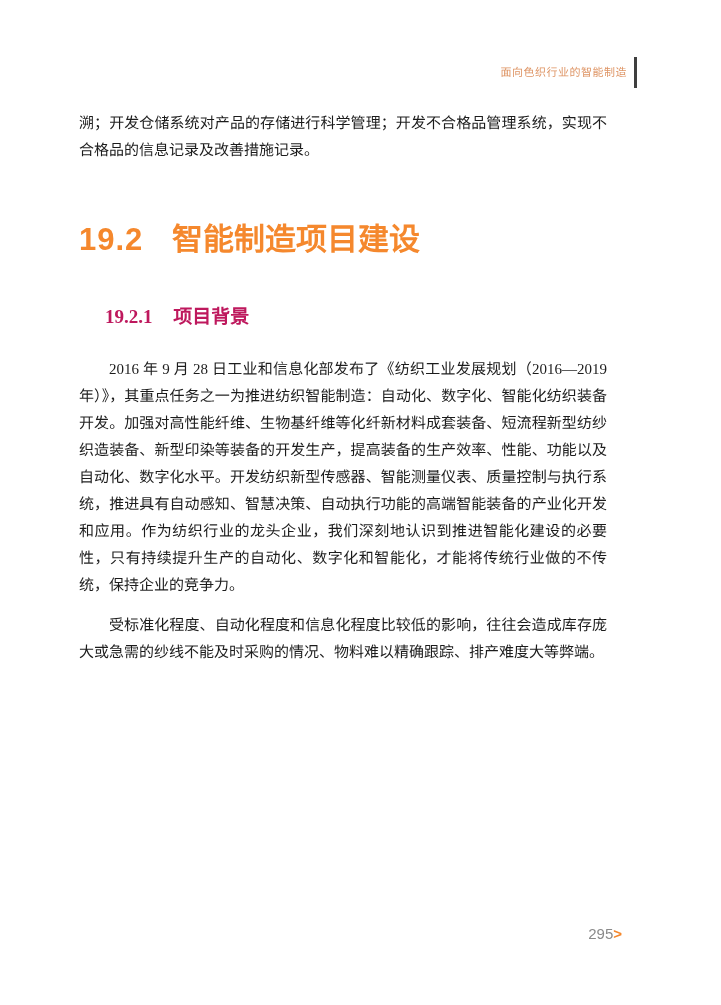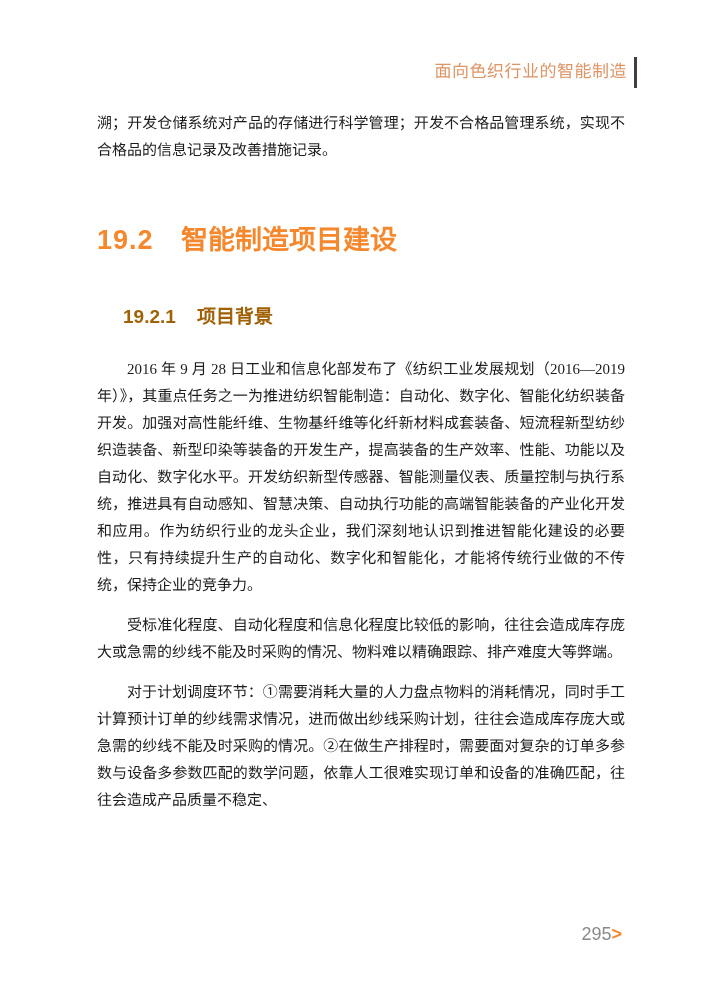--- a/index.html
+++ b/index.html
@@ -18,81 +18,81 @@
   
   .running-header {
     position: absolute;
     top: 56px;
     right: 84px;
     display: flex;
     align-items: center;
   }
   .running-title {
     font-family: "Liberation Sans", "DejaVu Sans", sans-serif;
-    font-size: 17px;
+    font-size: 11px;
     letter-spacing: 0.5px;
     color: #DE9464;
     margin-right: 7px;
     line-height: 32px;
   }
   .header-bar {
     display: inline-block;
     width: 3px;
     height: 31px;
     background: #3f3f3f;
   }
   
   .content {
     position: absolute;
-    left: 97px;
+    left: 79px;
     top: 110px;
     width: 528px;
   }
   .para {
     font-size: 15px;
     line-height: 27px;
     color: #1c1c1c;
     text-align: justify;
     text-indent: 2em;
     margin: 0 0 13px 0;
   }
   .para.no-indent {
     text-indent: 0;
     margin-bottom: 0;
   }
   .section-heading {
     margin: 58px 0 46px 0;
     font-family: "Liberation Sans", "DejaVu Sans", sans-serif;
     font-weight: bold;
-    font-size: 27px;
+    font-size: 31px;
     line-height: 36px;
     color: #F5882D;
   }
   .section-heading .section-number {
     margin-right: 20px;
     letter-spacing: 1px;
   }
   .subsection-heading {
     margin: 0 0 26px 26px;
-    font-family: Liberation Sans, sans-serif;
+    font-family: Liberation Serif, serif;
     font-weight: bold;
     font-size: 19px;
     line-height: 26px;
-    color: #a16207;
+    color: #be185d;
   }
   .subsection-heading .subsection-number {
     margin-right: 16px;
   }
   
   .footer {
     position: absolute;
     right: 99px;
     top: 924px;
     font-family: "Liberation Sans", "DejaVu Sans", sans-serif;
-    font-size: 18px;
+    font-size: 15px;
     line-height: 20px;
   }
   .page-number {
     color: #8a8a8a;
   }
   .next-arrow {
     color: #F5882D;
     font-weight: bold;
   }
 </style>
@@ -118,21 +118,20 @@
     <h2 class="subsection-heading">
       <span class="subsection-number">19.2.1</span>
       <span class="subsection-title">项目背景</span>
     </h2>
 
     <p class="para">2016 年 9 月 28 日工业和信息化部发布了《纺织工业发展规划（2016—2019 年）》，其重点任务之一为推进纺织智能制造：自动化、数字化、智能化纺织装备开发。加强对高性能纤维、生物基纤维等化纤新材料成套装备、短流程新型纺纱织造装备、新型印染等装备的开发生产，提高装备的生产效率、性能、功能以及自动化、数字化水平。开发纺织新型传感器、智能测量仪表、质量控制与执行系统，推进具有自动感知、智慧决策、自动执行功能的高端智能装备的产业化开发和应用。作为纺织行业的龙头企业，我们深刻地认识到推进智能化建设的必要性，只有持续提升生产的自动化、数字化和智能化，才能将传统行业做的不传统，保持企业的竞争力。</p>
 
     <p class="para">受标准化程度、自动化程度和信息化程度比较低的影响，往往会造成库存庞大或急需的纱线不能及时采购的情况、物料难以精确跟踪、排产难度大等弊端。</p>
 
 
-    <p class="para">对于计划调度环节：①需要消耗大量的人力盘点物料的消耗情况，同时手工计算预计订单的纱线需求情况，进而做出纱线采购计划，往往会造成库存庞大或急需的纱线不能及时采购的情况。②在做生产排程时，需要面对复杂的订单多参数与设备多参数匹配的数学问题，依靠人工很难实现订单和设备的准确匹配，往往会造成产品质量不稳定、</p>
 
   </div>
 
   <div class="footer">
     <span class="page-number">295</span><span class="next-arrow">&gt;</span>
   </div>
 
 </div>
 
 </body></html>

